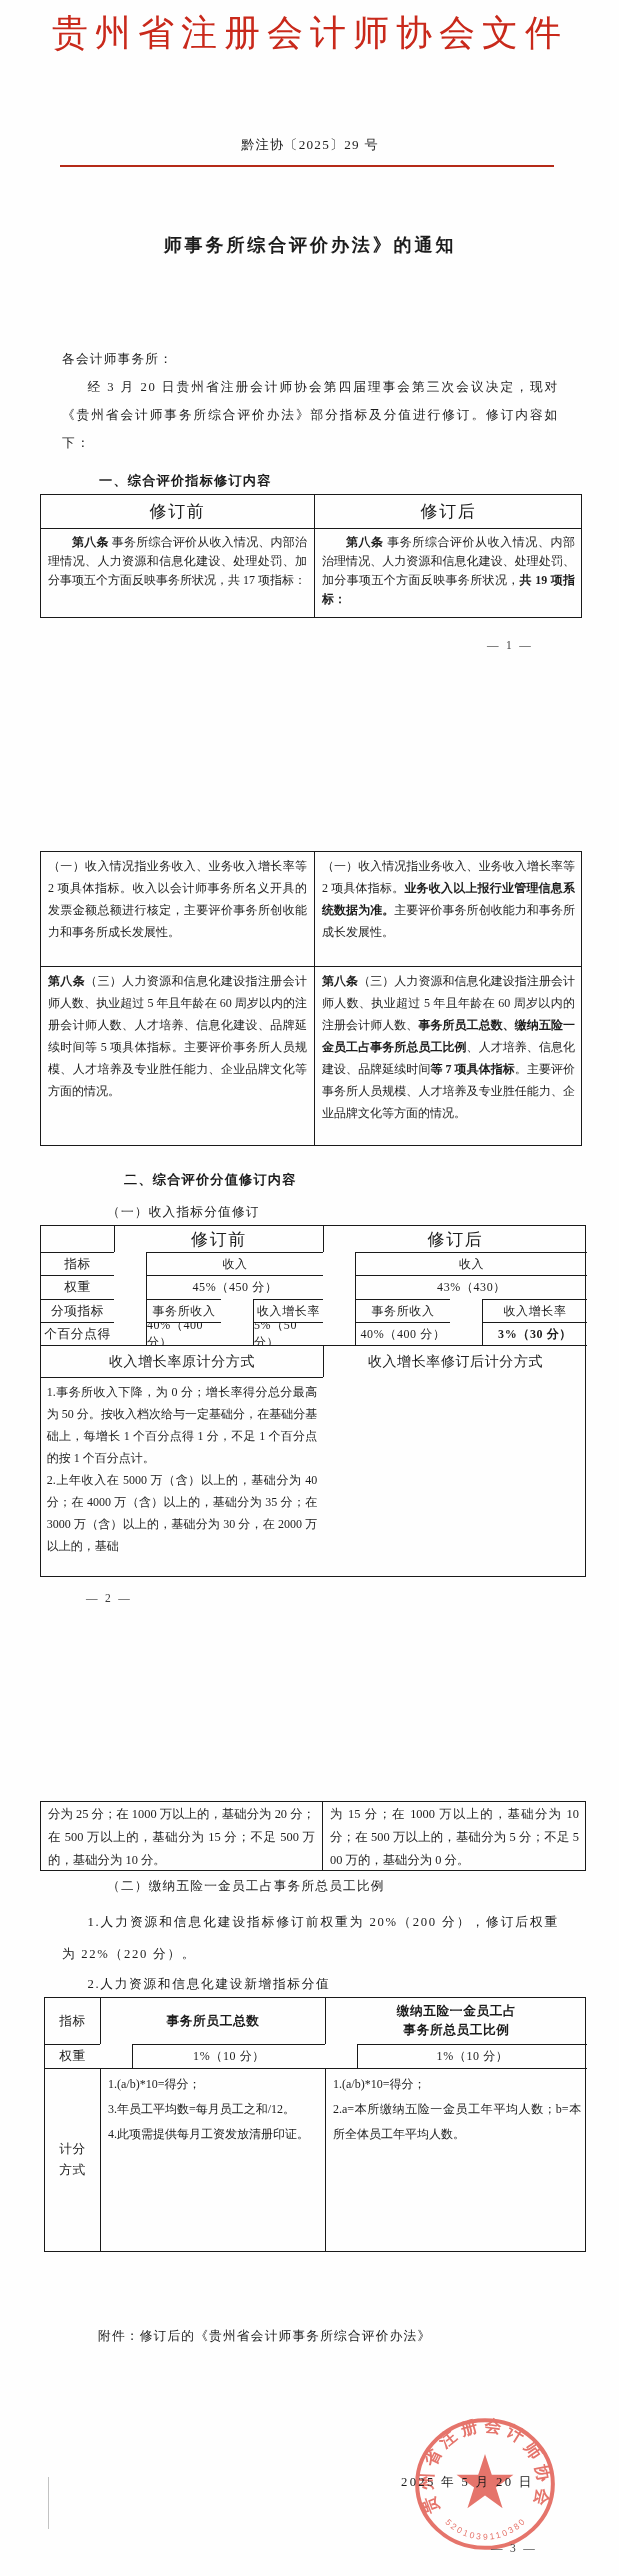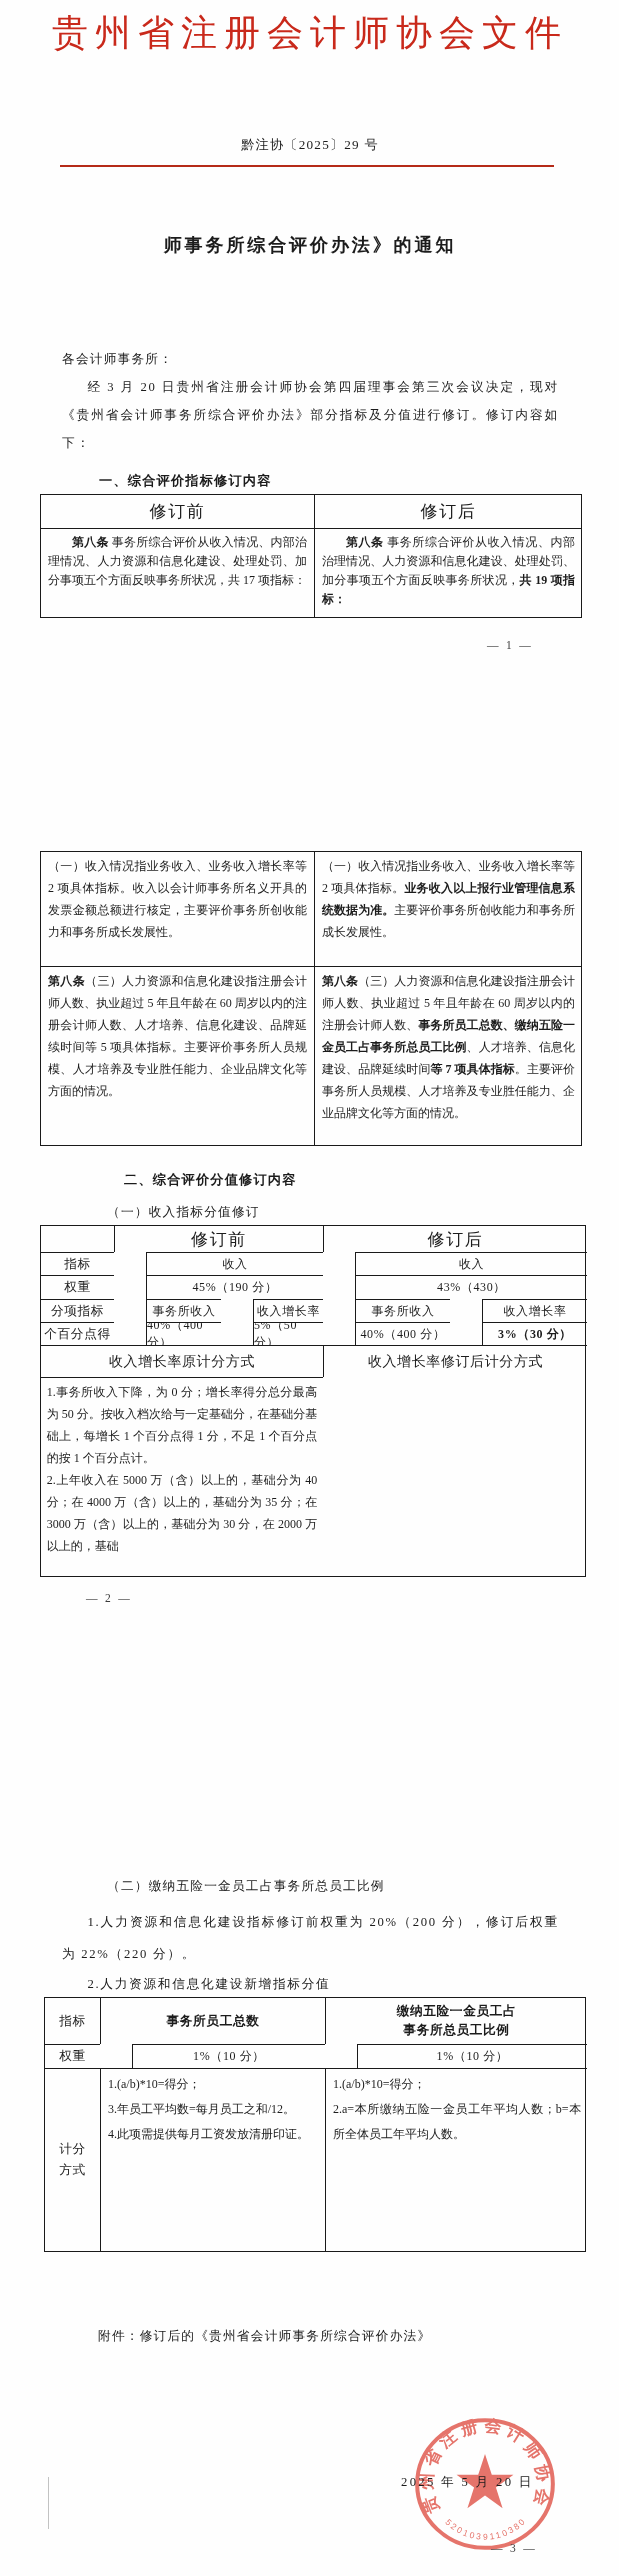--- a/index.html
+++ b/index.html
@@ -106,21 +106,21 @@
 
     <div class="cell" style="grid-column:1"></div>
     <div class="cell hcell bl" style="grid-column:2/4">修订前</div>
     <div class="cell hcell bl" style="grid-column:4/6">修订后</div>
 
     <div class="cell lcell bt3">指标</div>
     <div class="cell vcell bt3 bl" style="grid-column:2/4">收入</div>
     <div class="cell vcell bt3 bl" style="grid-column:4/6">收入</div>
 
     <div class="cell lcell bt">权重</div>
-    <div class="cell vcell bt bl" style="grid-column:2/4">45%（190 分）</div>
+    <div class="cell vcell bt bl" style="grid-column:2/4">45%（450 分）</div>
     <div class="cell vcell bt bl" style="grid-column:4/6">43%（430）</div>
 
     <div class="cell lcell bt">分项指标</div>
     <div class="cell vcell bt bl">事务所收入</div>
     <div class="cell vcell bt bl">收入增长率</div>
     <div class="cell vcell bt bl">事务所收入</div>
     <div class="cell vcell bt bl">收入增长率</div>
 
     <div class="cell lcell bt">个百分点得</div>
     <div class="cell vcell bt bl">40%（400 分）</div>
@@ -132,20 +132,24 @@
     <div class="cell lcell bt bl" style="grid-column:4/6;font-size:14px">收入增长率修订后计分方式</div>
 
     <div class="cell txtcell bt" style="grid-column:1/4">
       <p>1.事务所收入下降，为 0 分；增长率得分总分最高为 50 分。按收入档次给与一定基础分，在基础分基础上，每增长 1 个百分点得 1 分，不足 1 个百分点的按 1 个百分点计。</p>
       <p>2.上年收入在 5000 万（含）以上的，基础分为 40 分；在 4000 万（含）以上的，基础分为 35 分；在 3000 万（含）以上的，基础分为 30 分，在 2000 万以上的，基础</p>
     </div>
   </div>
 
   <div class="abs pagemark pm2">— 2 —</div>
 
+  <div class="abs tbl t3b">
+    <div class="cell txtcell">分为 25 分；在 1000 万以上的，基础分为 20 分；在 500 万以上的，基础分为 15 分；不足 500 万的，基础分为 10 分。</div>
+    <div class="cell txtcell bl">为 15 分；在 1000 万以上的，基础分为 10 分；在 500 万以上的，基础分为 5 分；不足 500 万的，基础分为 0 分。</div>
+  </div>
 
   <div class="abs subhead sub2">（二）缴纳五险一金员工占事务所总员工比例</div>
   <div class="abs para hrp1">1.人力资源和信息化建设指标修订前权重为 20%（200 分），修订后权重为 22%（220 分）。</div>
   <div class="abs para hrp2">2.人力资源和信息化建设新增指标分值</div>
 
   <div class="abs tbl t4">
 
     <div class="cell lcell">指标</div>
     <div class="cell t4h bl">事务所员工总数</div>
     <div class="cell t4h bl">

